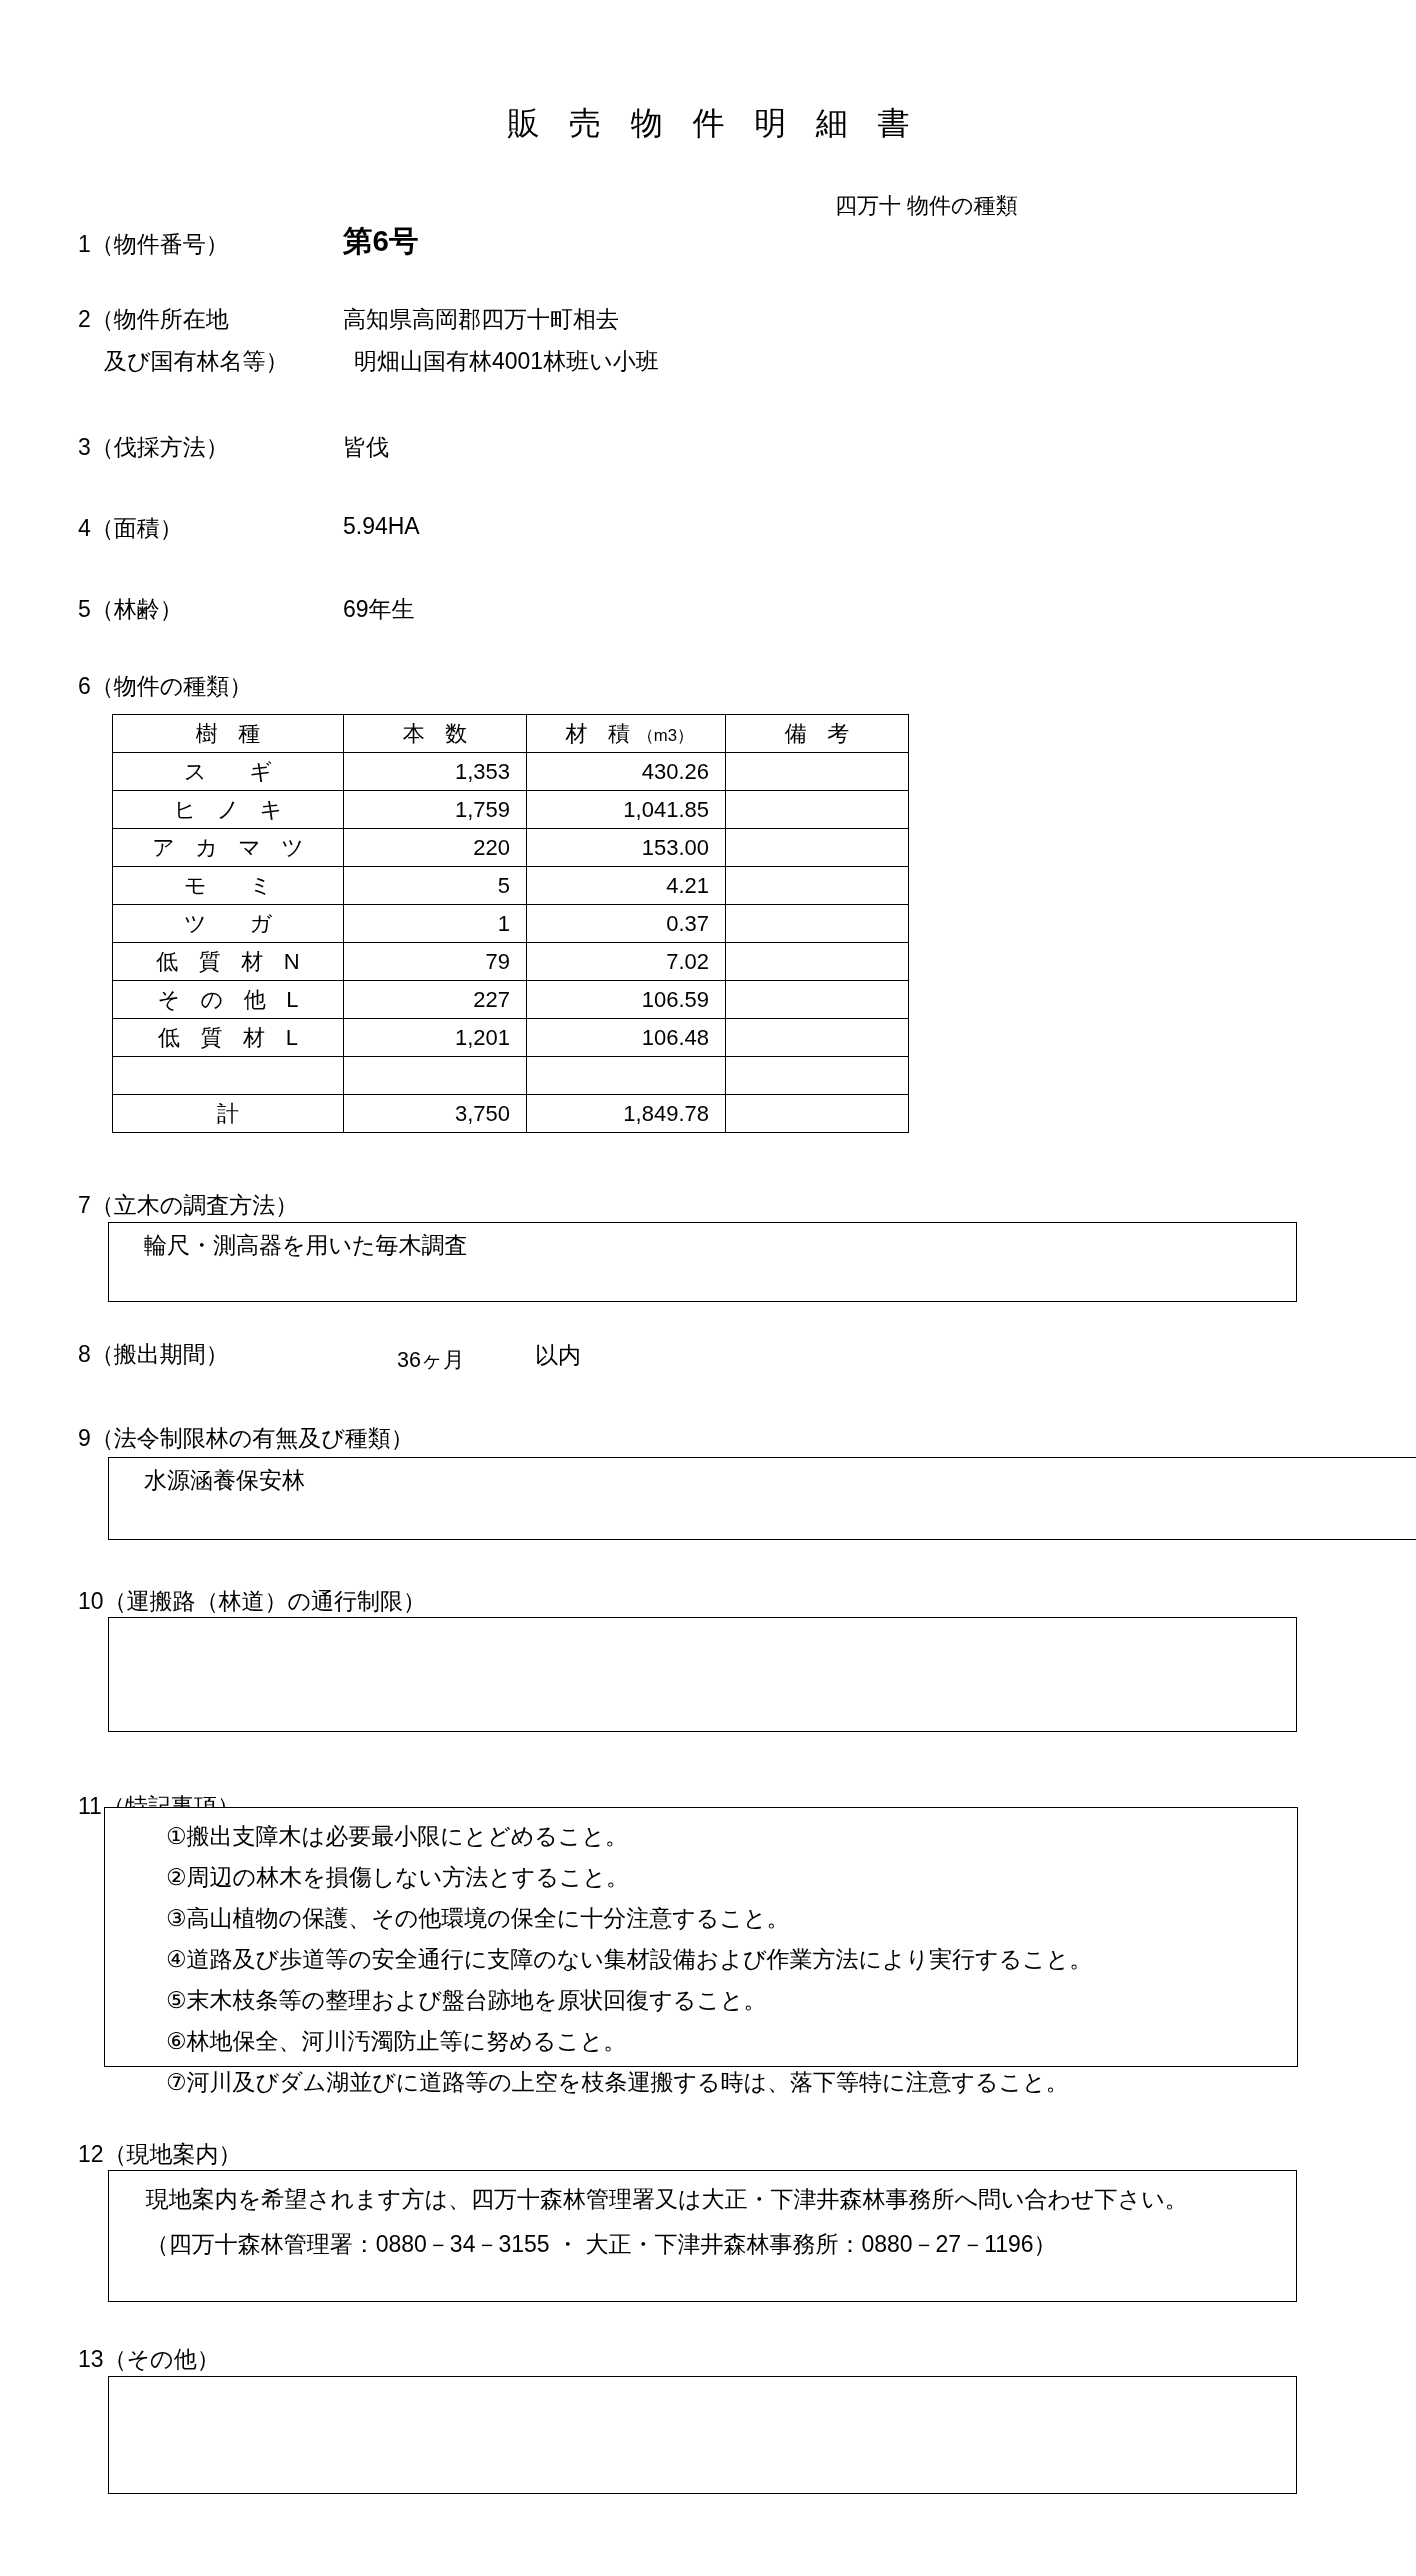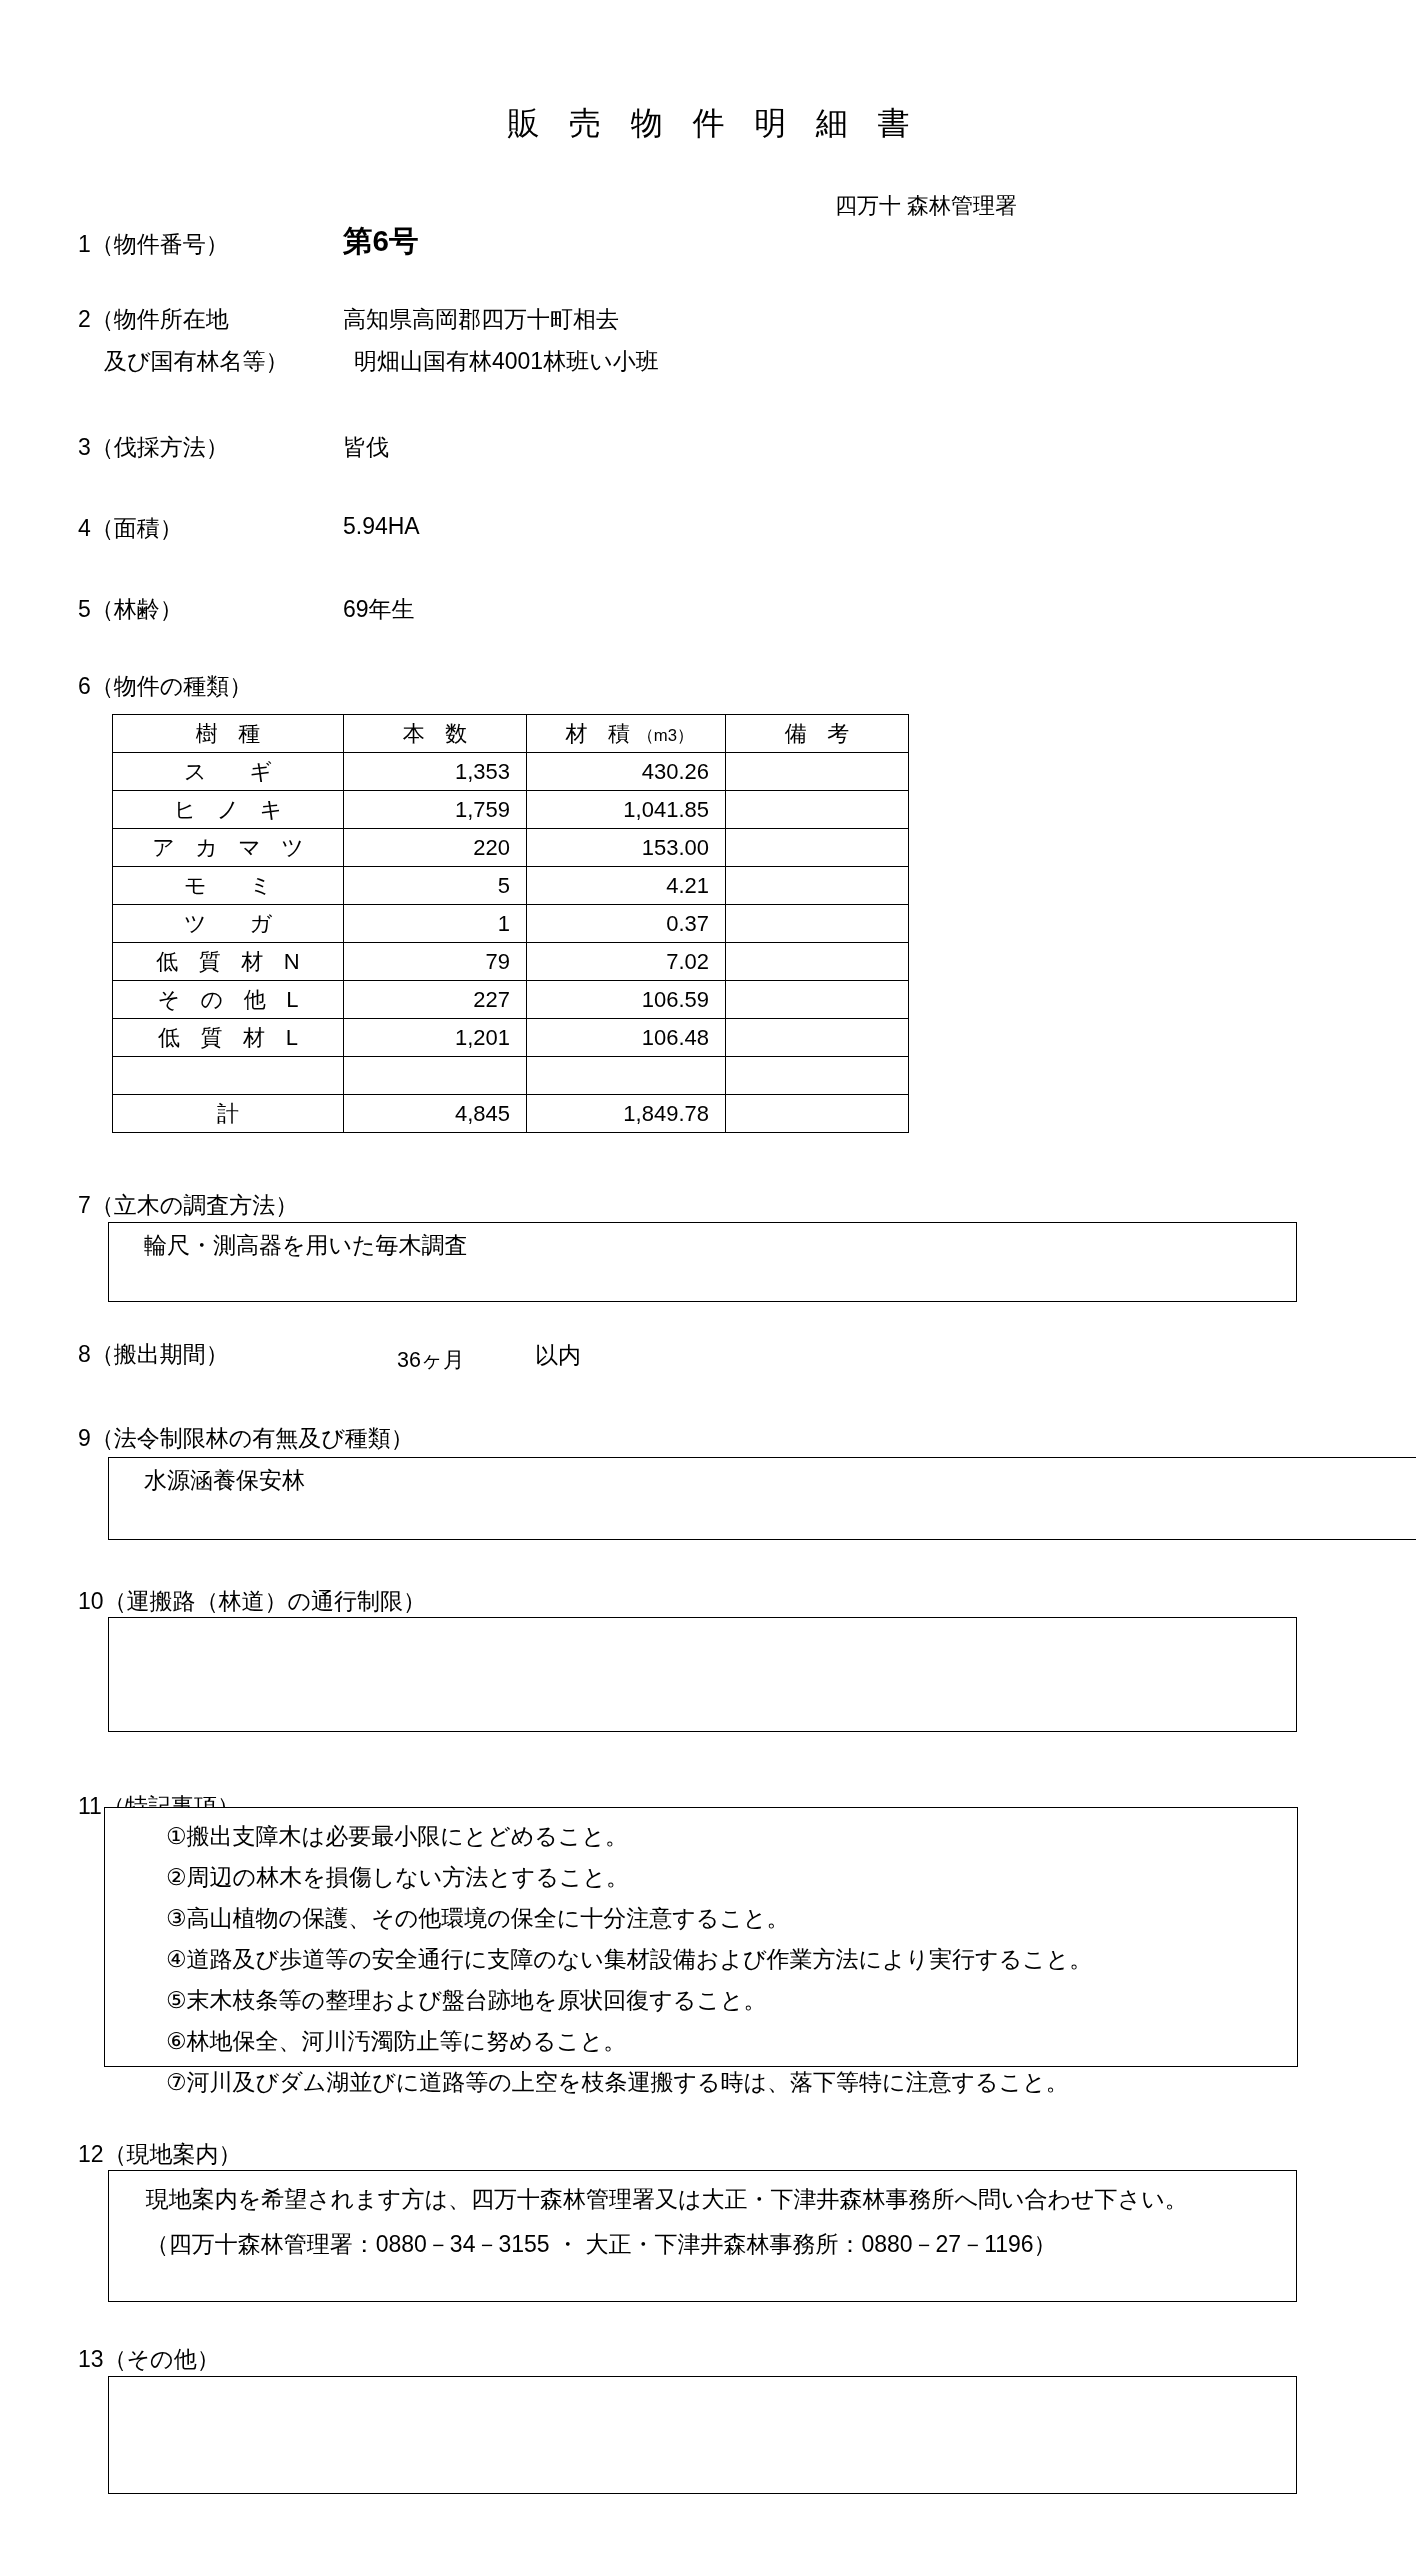--- a/index.html
+++ b/index.html
@@ -142,21 +142,21 @@
     padding-left: 12.7px;
     line-height: 45px;
   }
 </style>
 </head>
 <body>
 
 <div class="page">
 
   <div class="doc-title">販 売 物 件 明 細 書</div>
-  <div class="office-name">四万十 森林管理署</div>
+  <div class="office-name">四万十 物件の種類</div>
 
   <div class="field-label" style="left:78px; top:229px;">1（物件番号）</div>
   <div class="field-value big" style="left:343px; top:222px;">第6号</div>
 
   <div class="field-label" style="left:78px; top:304px;">2（物件所在地</div>
   <div class="field-label" style="left:104px; top:346px;">及び国有林名等）</div>
   <div class="field-value" style="left:343px; top:304px;">高知県高岡郡四万十町相去</div>
   <div class="field-value" style="left:343px; top:346px;margin-left:11px;">明畑山国有林4001林班い小班</div>
 
   <div class="field-label" style="left:78px; top:432px;">3（伐採方法）</div>
@@ -229,21 +229,21 @@
           <td class="c-note"></td>
         </tr>
         <tr>
           <td class="c-name empty-row"></td>
           <td class="c-num"></td>
           <td class="c-vol"></td>
           <td class="c-note"></td>
         </tr>
         <tr>
           <td class="c-name">計</td>
-          <td class="c-num">4,845</td>
+          <td class="c-num">3,750</td>
           <td class="c-vol">1,849.78</td>
           <td class="c-note"></td>
         </tr>
       </tbody>
     </table>
   </div>
 
   <div class="section-head" style="left:78px; top:1190px;">7（立木の調査方法）</div>
   <div class="box pad" style="left:108px; top:1222px; width:1189px; height:80px;">
     <div class="line">輪尺・測高器を用いた毎木調査</div>

